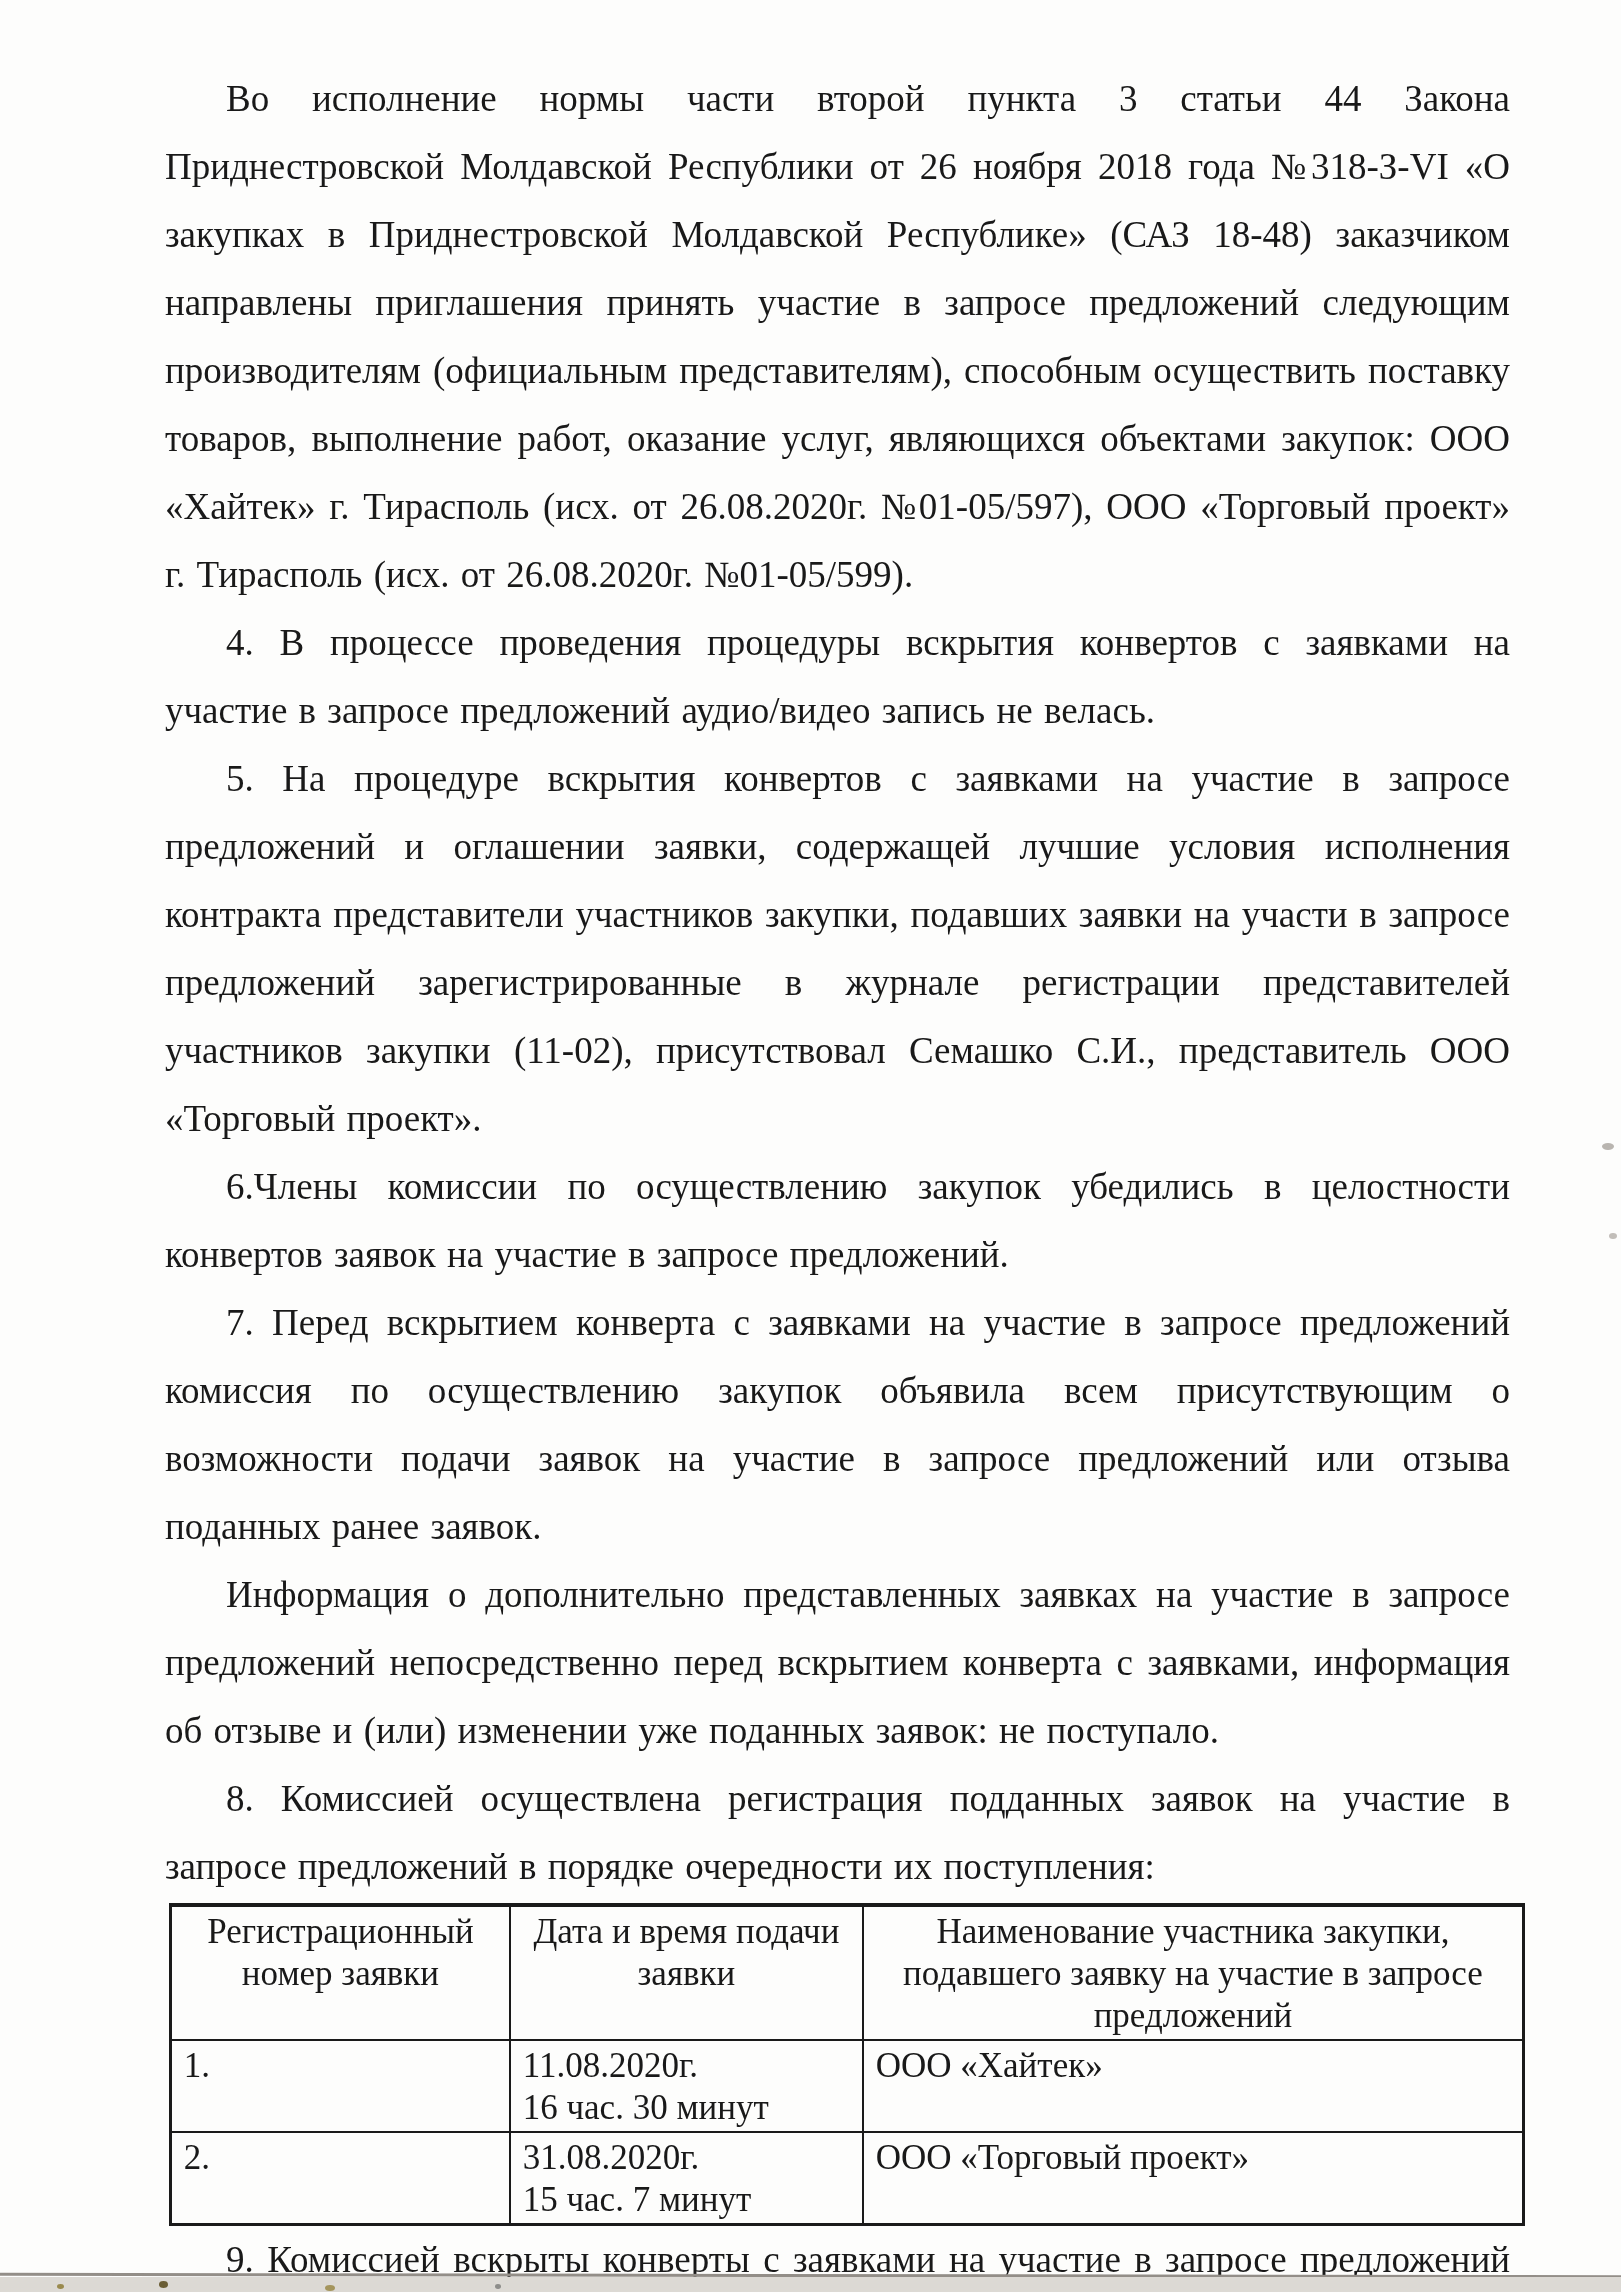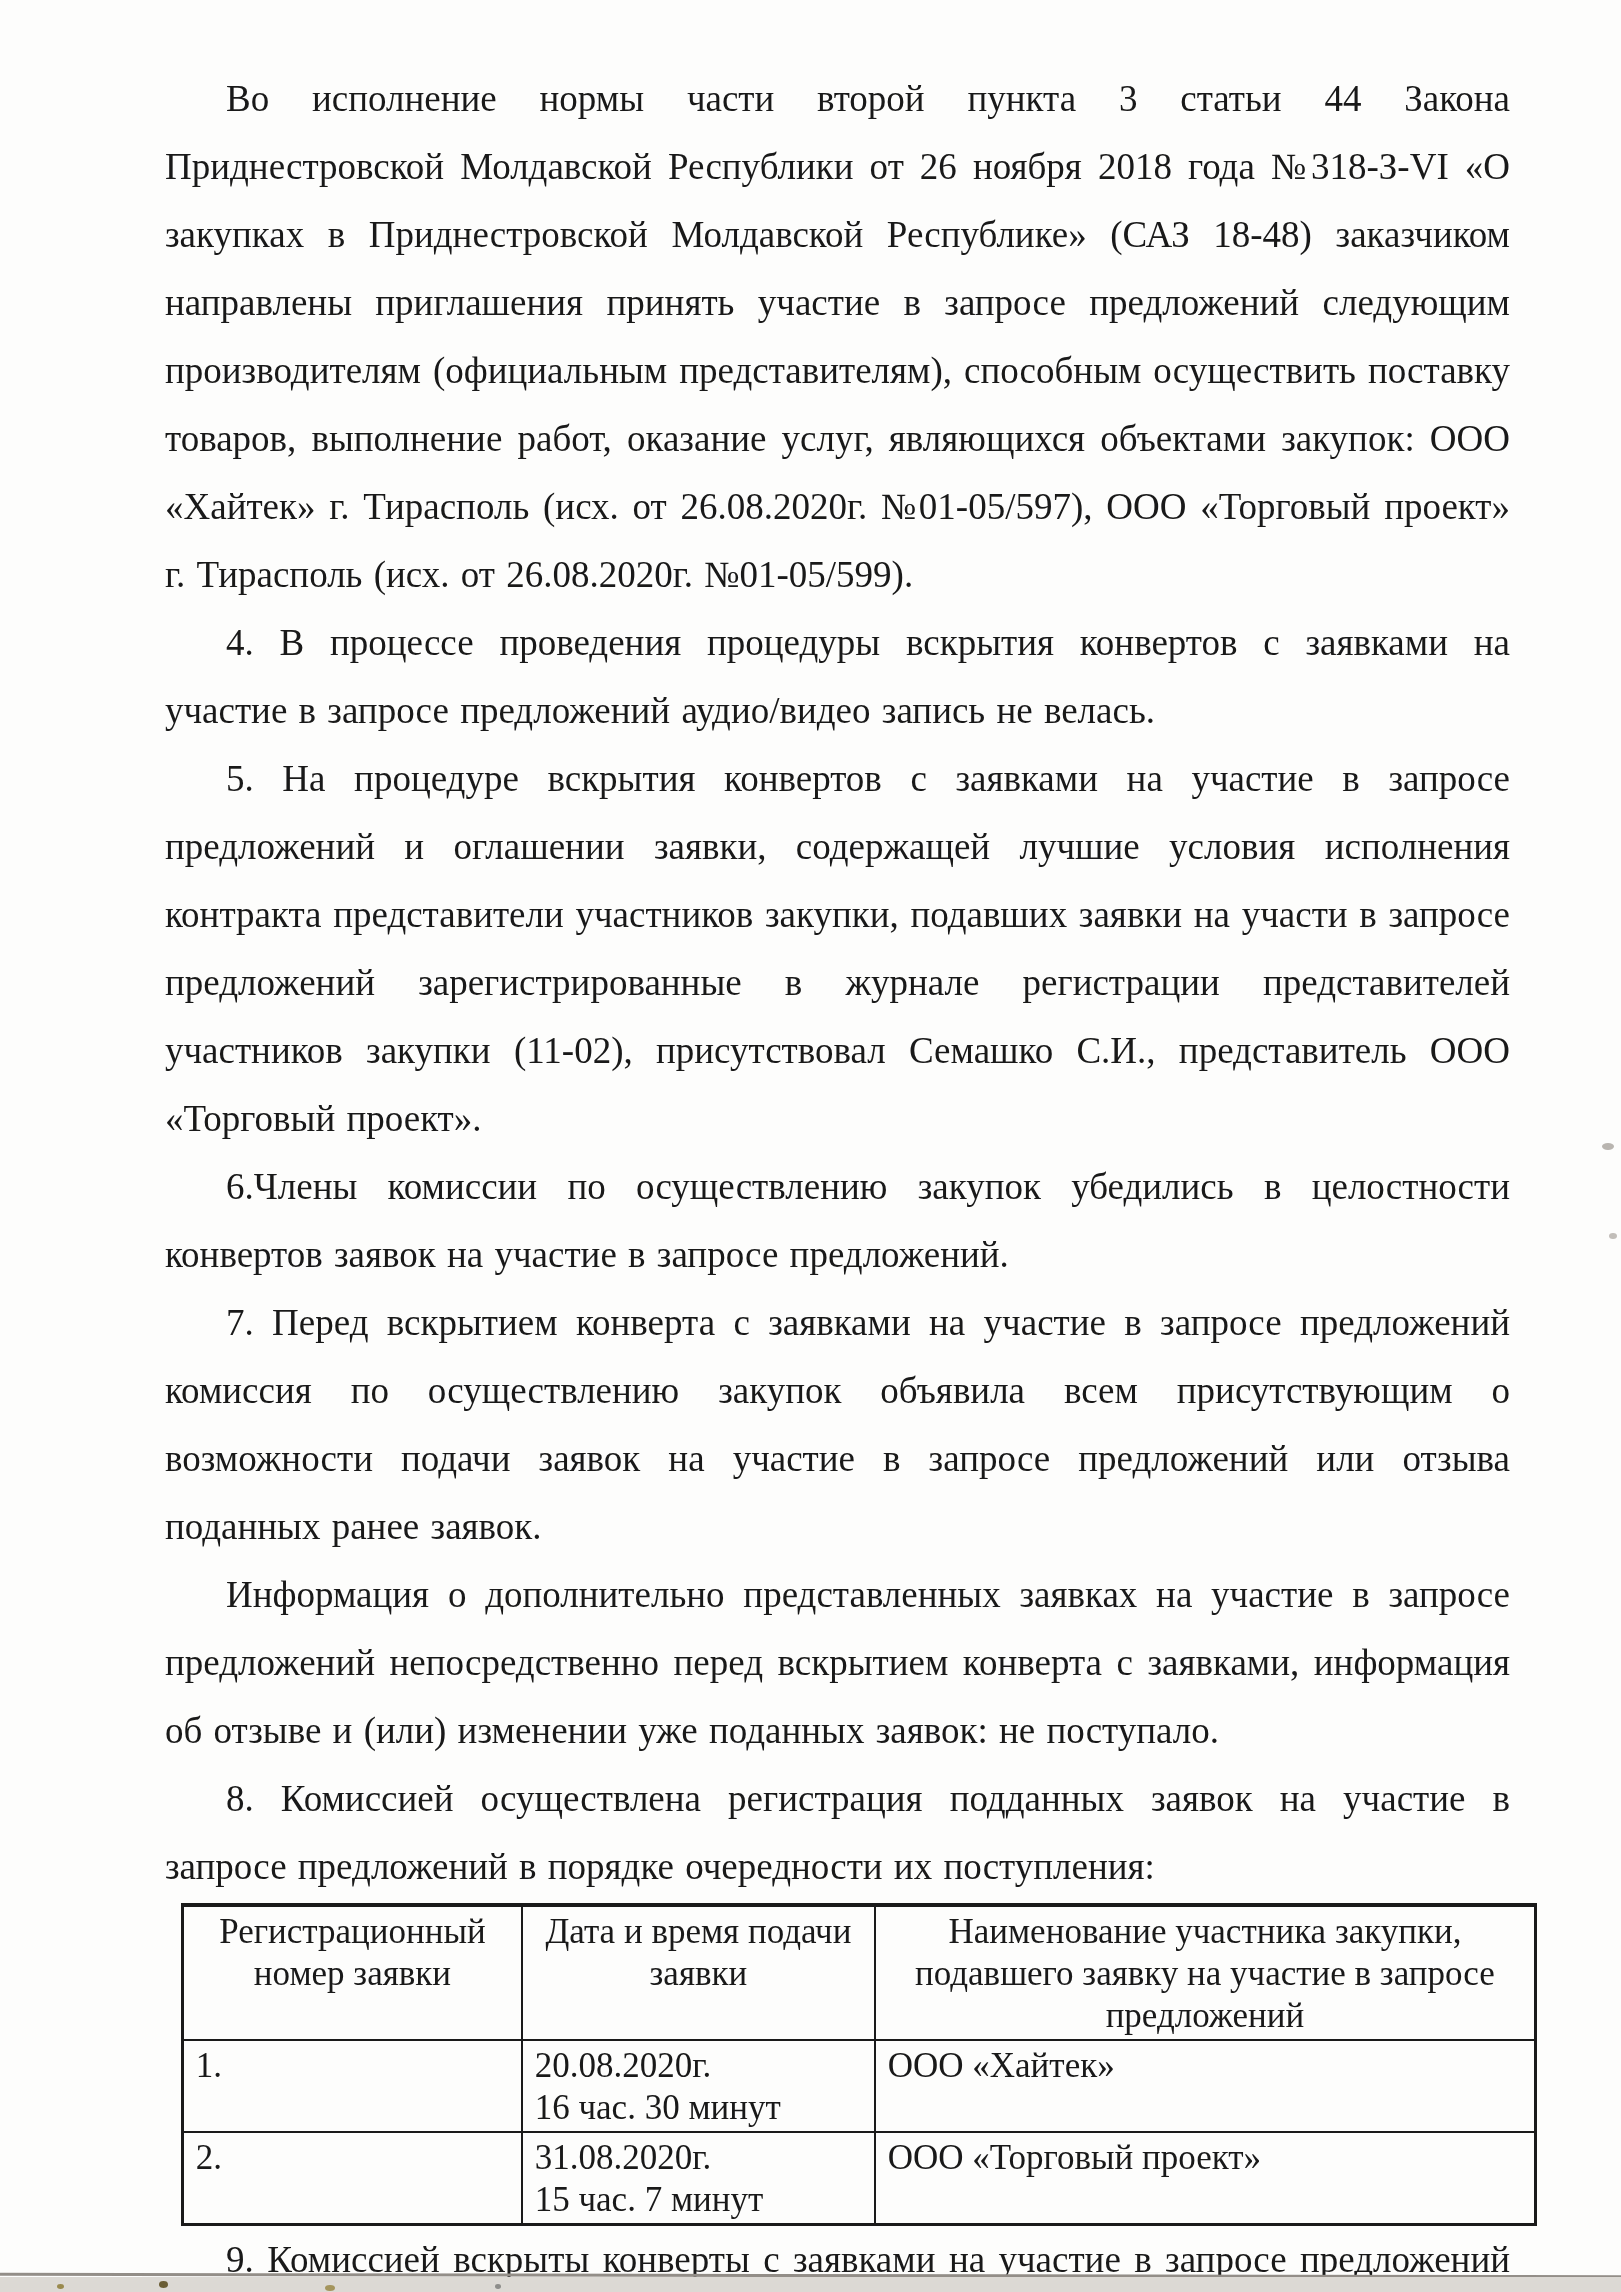--- a/index.html
+++ b/index.html
@@ -31,21 +31,21 @@
     word-spacing: 2px;
   }
   
   table.doc-table {
     border-collapse: collapse;
     table-layout: fixed;
     margin-top: 2px;
   }
   table.reg-table {
     width: 1356px;
-    margin-left: 16px;
+    margin-left: 4px;
   }
   table.doc-table td, table.doc-table th {
     border: 2.9px solid #1a1a1a;
     font-size: 35px;
     font-weight: normal;
     line-height: 42px;
     vertical-align: top;
     padding: 3.9px 11.8px 2px 11.8px;
     overflow: hidden;
   }
@@ -99,21 +99,21 @@
     <table class="doc-table reg-table">
       <tbody>
           <tr>
         <th class="col-num">Регистрационный номер заявки</th>
         <th class="col-date">Дата и время подачи заявки</th>
         <th class="col-name">Наименование участника закупки, подавшего заявку на участие в запросе предложений</th>
       </tr>
       <tr>
         <td>1.</td>
         <td>
-          <span class="cell-line">20.08.2020г.</span>
+          <span class="cell-line">11.08.2020г.</span>
           <span class="cell-line">16 час. 30 минут</span>
         </td>
         <td>ООО «Хайтек»</td>
       </tr>
       <tr>
         <td>2.</td>
         <td>
           <span class="cell-line">31.08.2020г.</span>
           <span class="cell-line">15 час. 7 минут</span>
         </td>

